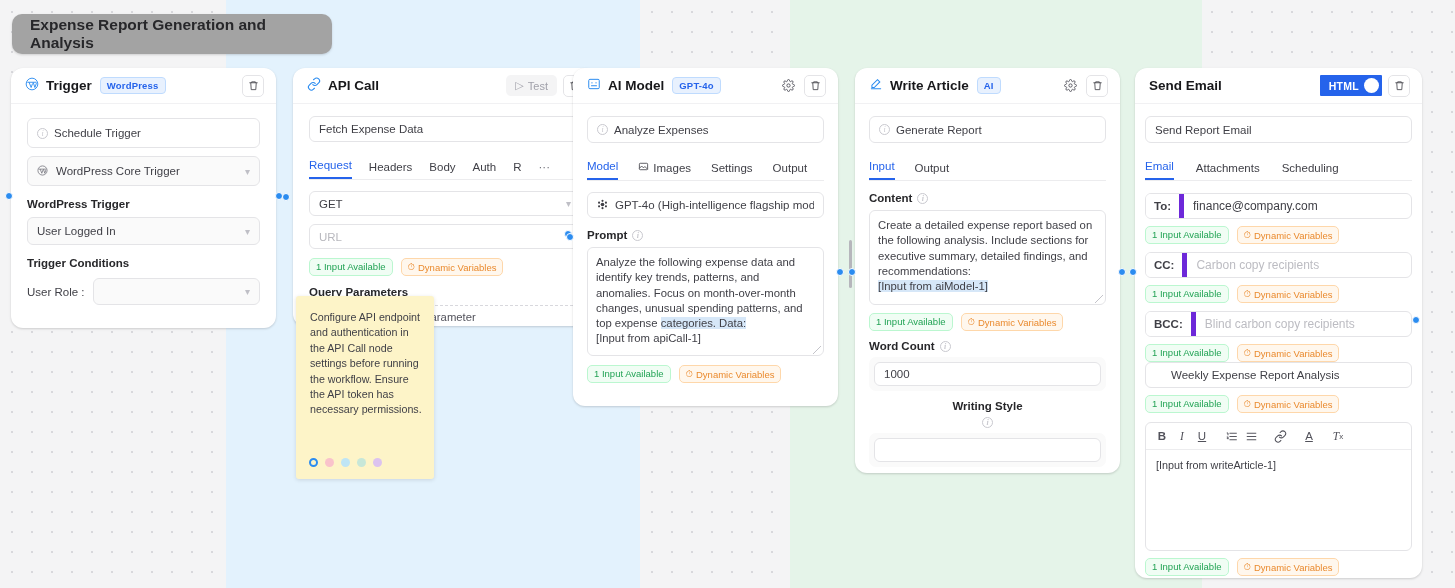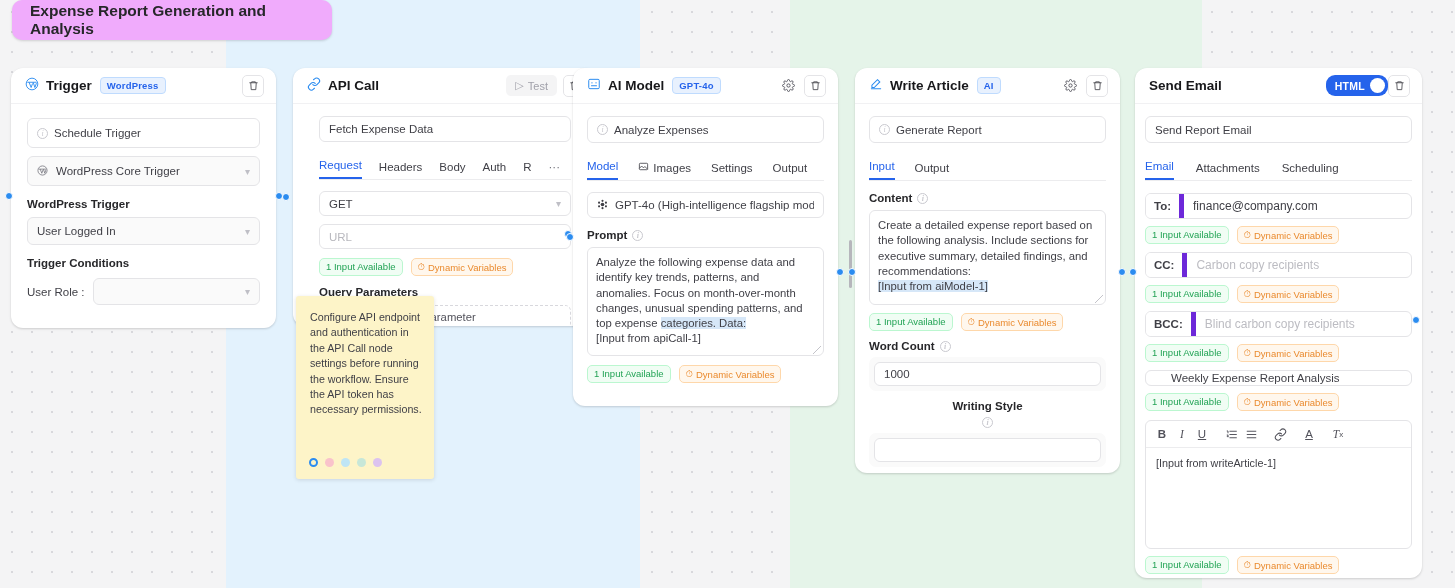--- a/index.html
+++ b/index.html
@@ -19,23 +19,23 @@
     background-image: radial-gradient(circle, #d8d8dc 1.1px, transparent 1.2px);
     background-size: 20px 20px;
     background-position: 2px 2px;
   }
   .band { position: absolute; top: 0; bottom: 0; }
   .band-blue  { left: 226px; width: 414px; background: #e3f2fd; }
   .band-green { left: 790px; width: 412px; background: #e5f4e9; }
 
   
   #wf-title {
-    position: absolute; left: 12px; top: 0;
+    position: absolute; left: 12px; top: 14px;
     width: 320px; height: 40px;
-    background: #f0abfc; border-radius: 10px;
+    background: #a3a3a3; border-radius: 10px;
     display: flex; align-items: center; padding-left: 18px;
     font-size: 15.5px; font-weight: 600; color: #27272a;
     box-shadow: 0 1px 3px rgba(0,0,0,.10), 0 1px 2px rgba(0,0,0,.06);
   }
 
   
   .node {
     position: absolute;
     background: #ffffff;
     border-radius: 12px;
@@ -67,22 +67,22 @@
     display: flex; align-items: center; justify-content: center;
   }
   .test-btn {
     display: flex; align-items: center; gap: 4px;
     height: 21px; padding: 0 9px; margin-right: 6px;
     background: #f4f4f5; border-radius: 5px;
     font-size: 11px; color: #a1a1aa;
   }
   .toggle-html {
     display: flex; align-items: center; gap: 5px;
-    height: 21px; padding: 2px 3px 2px 9px; 
-    background: #2563eb; border-radius: 9px;
+    height: 21px; padding: 2px 3px 2px 9px; margin-right: 6px;
+    background: #2563eb; border-radius: 1px;
     font-size: 10.5px; font-weight: 700; color: #fff; letter-spacing: .3px;
   }
   .toggle-knob { width: 15px; height: 15px; border-radius: 50%; background: #fff; }
 
   .node-body { padding: 12px 12px 14px; }
 
   
   .field {
     height: 27px; border: 1px solid #e4e4e7; border-radius: 6px;
     background: #fff; display: flex; align-items: center;
@@ -259,21 +259,21 @@
     <span class="test-btn">
       <span>▷</span>
       <span>Test</span>
     </span>
     <span class="icon-btn">
       <svg width="11" height="11" viewBox="0 0 24 24" fill="none" stroke="#3f3f46" stroke-width="1.8">
         <path d="M3 6h18M8 6V4h8v2M6 6l1 15h10l1-15"></path>
       </svg>
     </span>
   </div>
-  <div class="node-body" style="padding:12px 26px;">
+  <div class="node-body" style="padding:12px 16px;">
     <div class="field" style="height:26px;">
       <span>Fetch Expense Data</span>
     </div>
     <div class="tabs" style="margin-top:12px; overflow:hidden;">
       <span class="tab active">Request</span>
       <span class="tab">Headers</span>
       <span class="tab">Body</span>
       <span class="tab">Auth</span>
       <span class="tab">R</span>
       <span class="tab" style="color:#71717a;">···</span>
@@ -519,21 +519,21 @@
       <span class="val ph">Blind carbon copy recipients</span>
     </div>
     <div class="chips" style="margin-top:7px;">
       <span class="chip-green">1 Input Available</span>
       <span class="chip-orange">
         <span>⏱</span>
         <span>Dynamic Variables</span>
       </span>
     </div>
 
-    <div class="field" style="height:16px; margin-top:8px;padding-left:25px;">
+    <div class="field" style="height:26px; margin-top:0;padding-left:25px;">
       <span>Weekly Expense Report Analysis</span>
     </div>
     <div class="chips" style="margin-top:7px;">
       <span class="chip-green">1 Input Available</span>
       <span class="chip-orange">
         <span>⏱</span>
         <span>Dynamic Variables</span>
       </span>
     </div>
 

